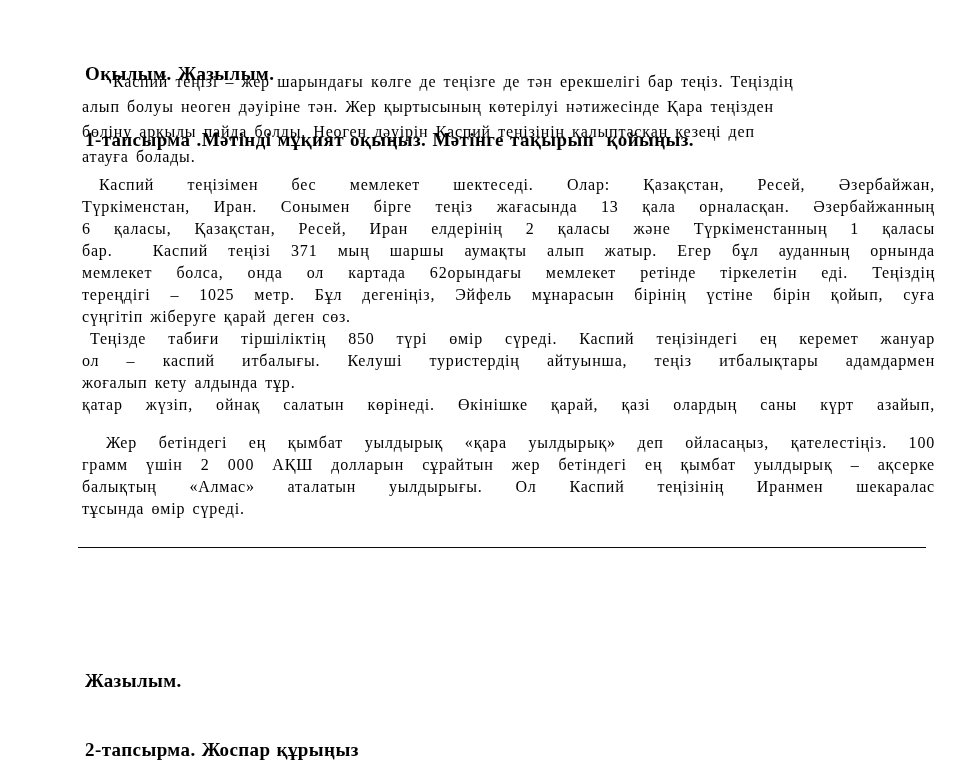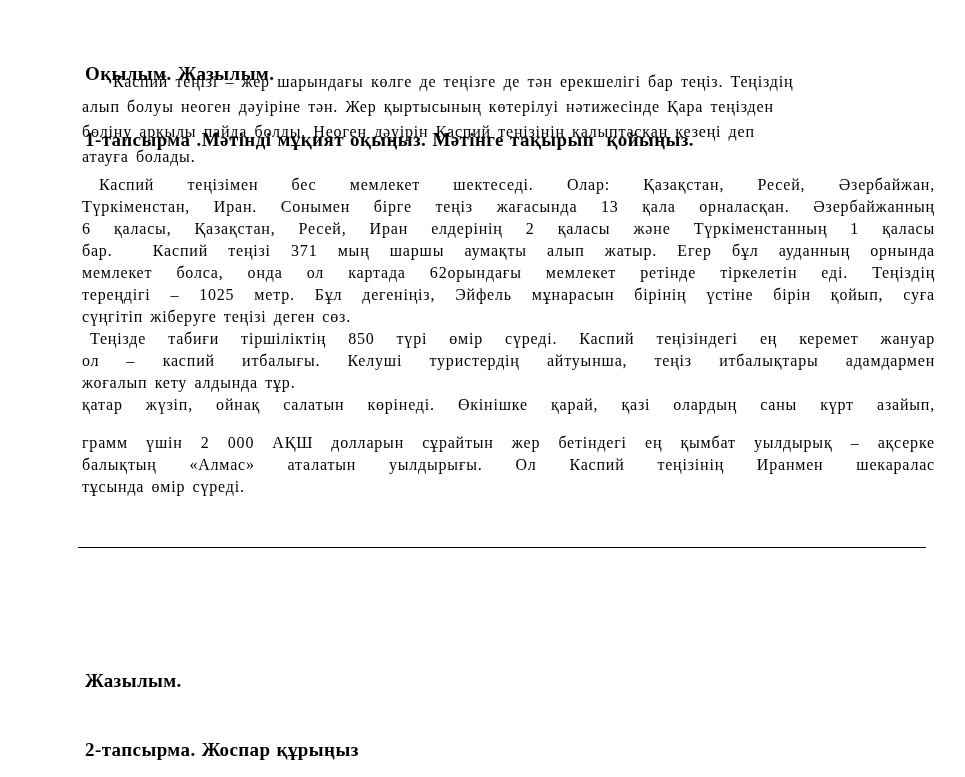--- a/index.html
+++ b/index.html
@@ -60,31 +60,32 @@
     <div class="tline">атауға болады.</div>
   </div>
 
   <div class="abs para p2">
     <div class="tline jline ind-16">Каспий теңізімен бес мемлекет шектеседі. Олар: Қазақстан, Ресей, Әзербайжан,</div>
     <div class="tline jline">Түркіменстан, Иран. Сонымен бірге теңіз жағасында 13 қала орналасқан. Әзербайжанның</div>
     <div class="tline jline">6 қаласы, Қазақстан, Ресей, Иран елдерінің 2 қаласы және Түркіменстанның 1 қаласы</div>
     <div class="tline jline">бар.  Каспий теңізі 371 мың шаршы аумақты алып жатыр. Егер бұл ауданның орнында</div>
     <div class="tline jline">мемлекет болса, онда ол картада 62орындағы мемлекет ретінде тіркелетін еді. Теңіздің</div>
     <div class="tline jline">тереңдігі – 1025 метр. Бұл дегеніңіз, Эйфель мұнарасын бірінің үстіне бірін қойып, суға</div>
-    <div class="tline lastline">сүңгітіп жіберуге теңізі деген сөз.</div>
+    <div class="tline lastline">сүңгітіп жіберуге қарай деген сөз.</div>
   </div>
 
   <div class="abs para p3">
     <div class="tline jline ind-8">Теңізде табиғи тіршіліктің 850 түрі өмір сүреді. Каспий теңізіндегі ең керемет жануар</div>
     <div class="tline jline">ол – каспий итбалығы. Келуші туристердің айтуынша, теңіз итбалықтары адамдармен</div>
     <div class="tline lastline">жоғалып кету алдында тұр.</div>
     <div class="tline jline">қатар жүзіп, ойнақ салатын көрінеді. Өкінішке қарай, қазі олардың саны күрт азайып,</div>
   </div>
 
   <div class="abs para p4">
+    <div class="tline jline ind-24">Жер бетіндегі ең қымбат уылдырық «қара уылдырық» деп ойласаңыз, қателестіңіз. 100</div>
     <div class="tline jline">грамм үшін 2 000 АҚШ долларын сұрайтын жер бетіндегі ең қымбат уылдырық – ақсерке</div>
     <div class="tline jline">балықтың «Алмас» аталатын уылдырығы. Ол Каспий теңізінің Иранмен шекаралас</div>
     <div class="tline lastline">тұсында өмір сүреді.</div>
   </div>
 
   <div class="abs answer-line"></div>
 
   <div class="abs doc-footer">
     <div class="tline">Жазылым.</div>
     <div class="tline">2-тапсырма. Жоспар құрыңыз</div>

